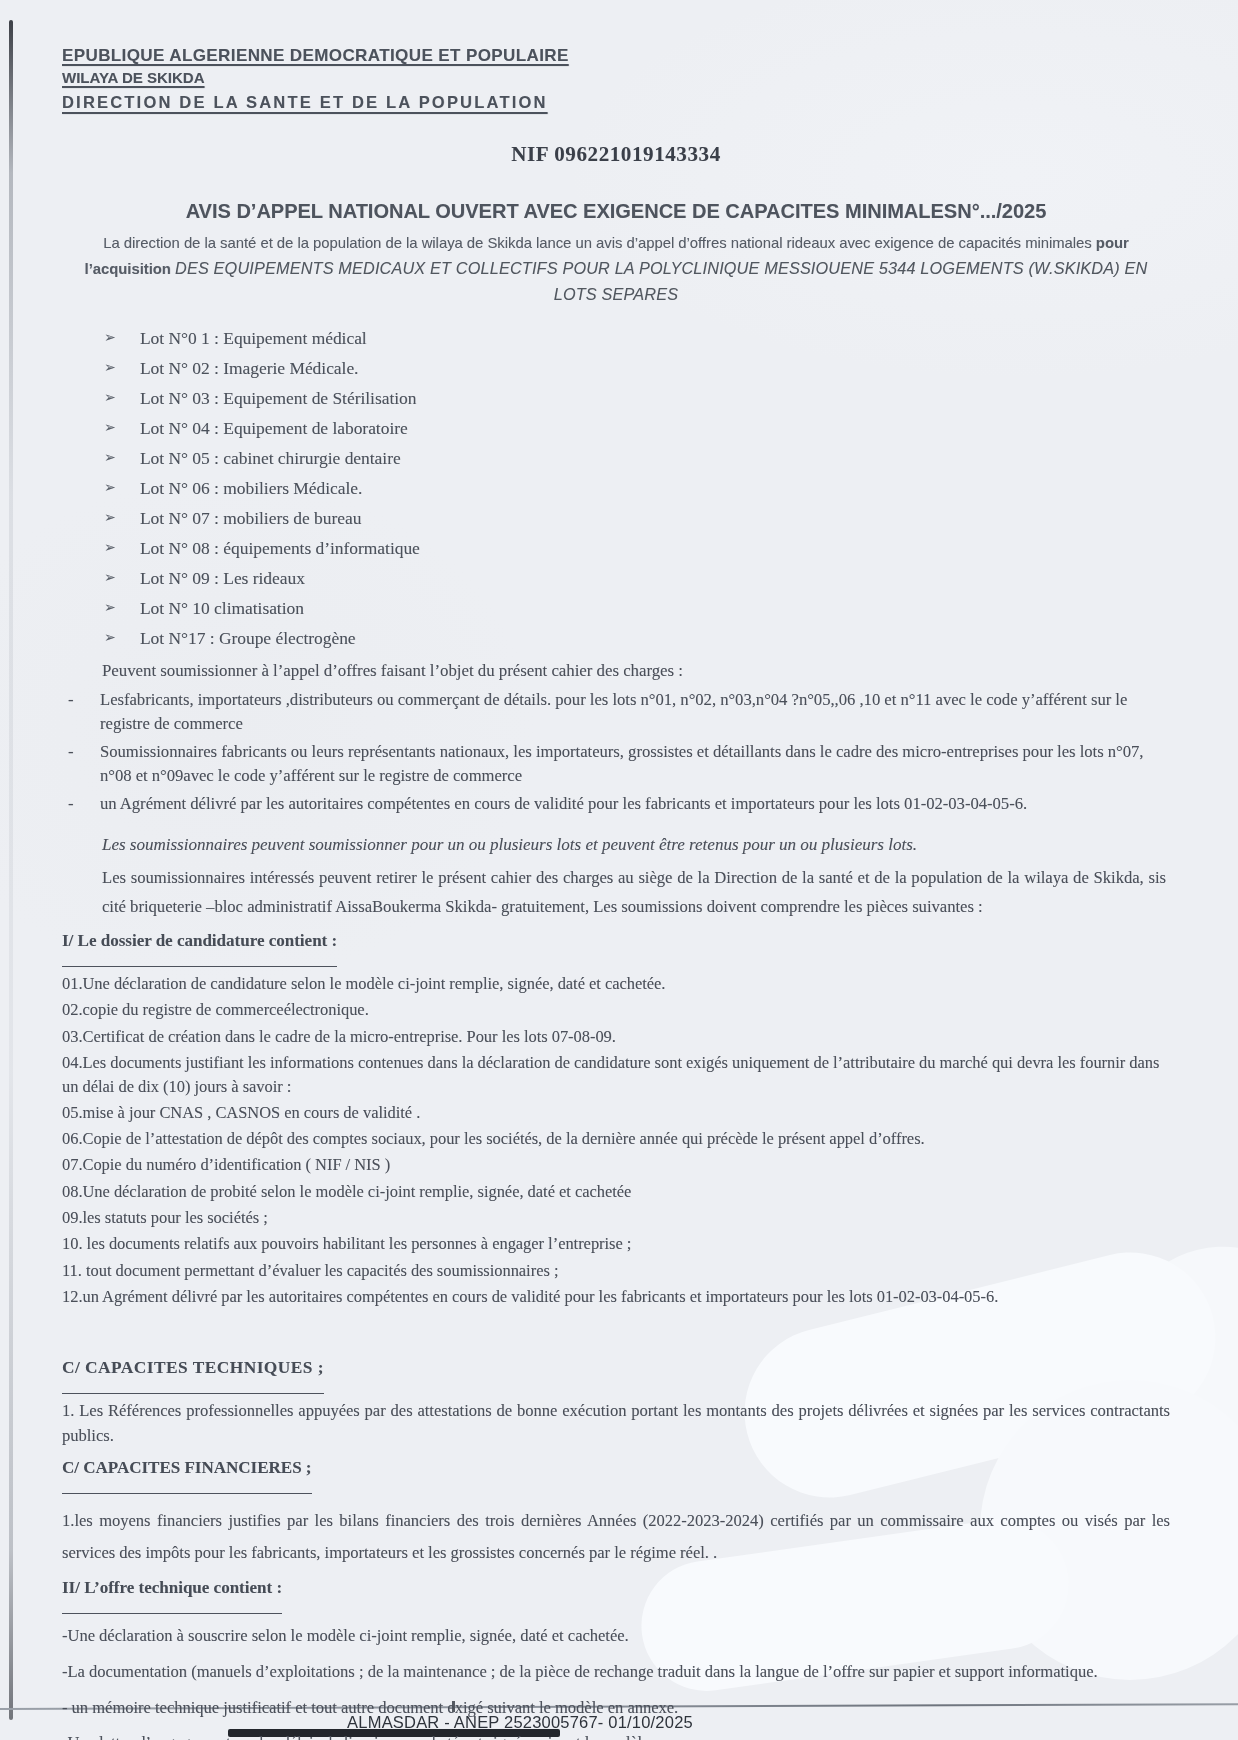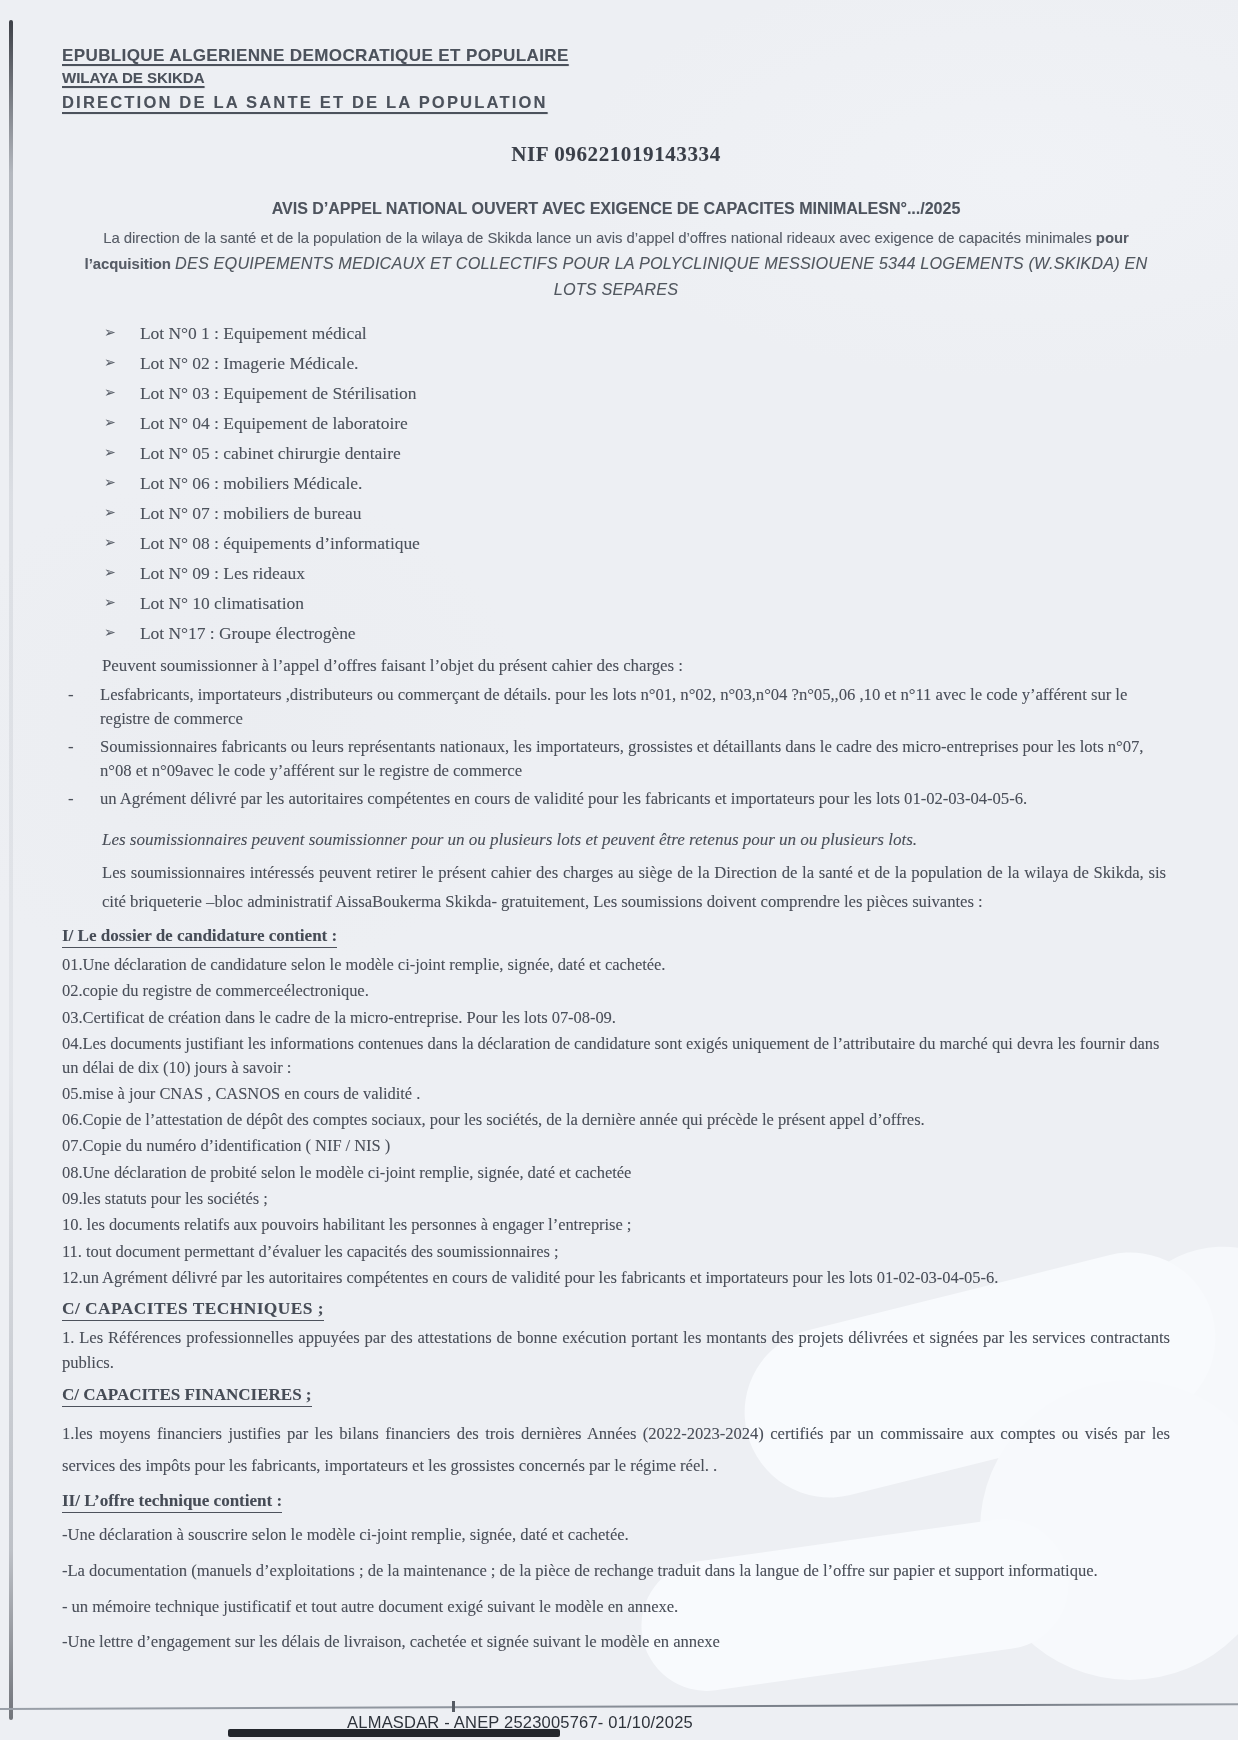--- a/index.html
+++ b/index.html
@@ -27,41 +27,41 @@
 
   .content{position:absolute;z-index:2;left:62px;top:46px;width:1108px;
     text-shadow:0.3px 0.3px 0.5px rgba(85,90,100,0.28);}
 
   .hdr{ text-align:left;font-family:"Liberation Sans", sans-serif;color:#4c525c;}
   .hdr p{margin:0;}
   .hdr1{font-size:17px;font-weight:700;letter-spacing:.4px;text-decoration:underline;text-underline-offset:3px;text-decoration-thickness:1.5px;}
   .hdr2{font-size:15px;font-weight:700;margin-top:3px !important;text-decoration:underline;text-underline-offset:3px;text-decoration-thickness:1.5px;}
   .hdr3{font-size:16.5px;font-weight:800;letter-spacing:2.2px;margin-top:7px !important;text-decoration:underline;text-underline-offset:4px;text-decoration-thickness:1.8px;}
   .nif{margin:30px 0 0 0;text-align:center;font-weight:700;font-size:21px;letter-spacing:.6px;color:#3a3f49;}
-  .notice-title{margin:33px 0 0 0;text-align:center;font-family:"Liberation Sans", sans-serif;font-weight:700;font-size:16px;color:#4e545e;}
+  .notice-title{margin:33px 0 0 0;text-align:center;font-family:"Liberation Sans", sans-serif;font-weight:700;font-size:20px;color:#4e545e;}
   .intro{margin:9px auto 0 auto;max-width:1076px;text-align:center;font-family:"Liberation Sans", sans-serif;
     font-size:14.8px;color:#565c66;line-height:1.6;}
   .intro .em{font-style:italic;font-size:16.2px;letter-spacing:.2px;color:#51575f;}
   .intro .lead{font-weight:600;}
 
   .lots{margin:15px 0 0 42px;font-size:17.4px;color:#4b515b;}
   .lot-row{display:flex;line-height:30px;}
   .lot-bullet{width:36px;flex:0 0 36px;color:#5a606a;font-size:14px;}
   .peuvent{margin:8px 0 0 40px;font-size:16.8px;}
 
   .elig{margin-top:7px;font-size:16.6px;}
   .elig-item{position:relative;padding-left:38px;line-height:1.45;margin-bottom:4px;}
   .elig-item .dash{position:absolute;left:6px;top:0;}
 
   .multi{margin:15px 0 0 40px;font-size:17px;line-height:1.6;font-style:italic;}
   .retrait{margin:5px 4px 0 40px;font-size:16.6px;line-height:1.78;text-align:justify;}
 
   .sec-heading{margin:9px 0 0 0;font-weight:700;font-size:17px;color:#464c56;}
-  .h-underline{display:inline-block;border-bottom:1.7px solid #4d525c;padding-bottom:1px;}
-  .caps{letter-spacing:.5px;font-size:17.3px;}
+  .h-underline{display:inline-block;border-bottom:1.7px solid #4d525c;padding-bottom:15px;}
+  .caps{letter-spacing:.5px;font-size:17.3px;margin-top:40px;}
 
   .dossier-list{margin-top:5px;font-size:16.4px;}
   .dossier-list p{margin:2.5px 0;line-height:1.45;}
   .tech-par{margin:4px 0 0 0;line-height:1.55;text-align:justify;font-size:16.5px;}
   .fin-par{margin:11px 0 0 0;line-height:1.95;text-align:justify;font-size:16.5px;}
   .offre-list{margin-top:4px;font-size:16.5px;}
   .offre-list p{margin:9px 0;line-height:1.62;}
 
   .footer{position:absolute;z-index:2;top:1696px;left:0;width:1040px;text-align:center;
     font-family:"Liberation Sans", sans-serif;font-size:16.5px;font-weight:500;color:#2e333b;letter-spacing:.2px;}

